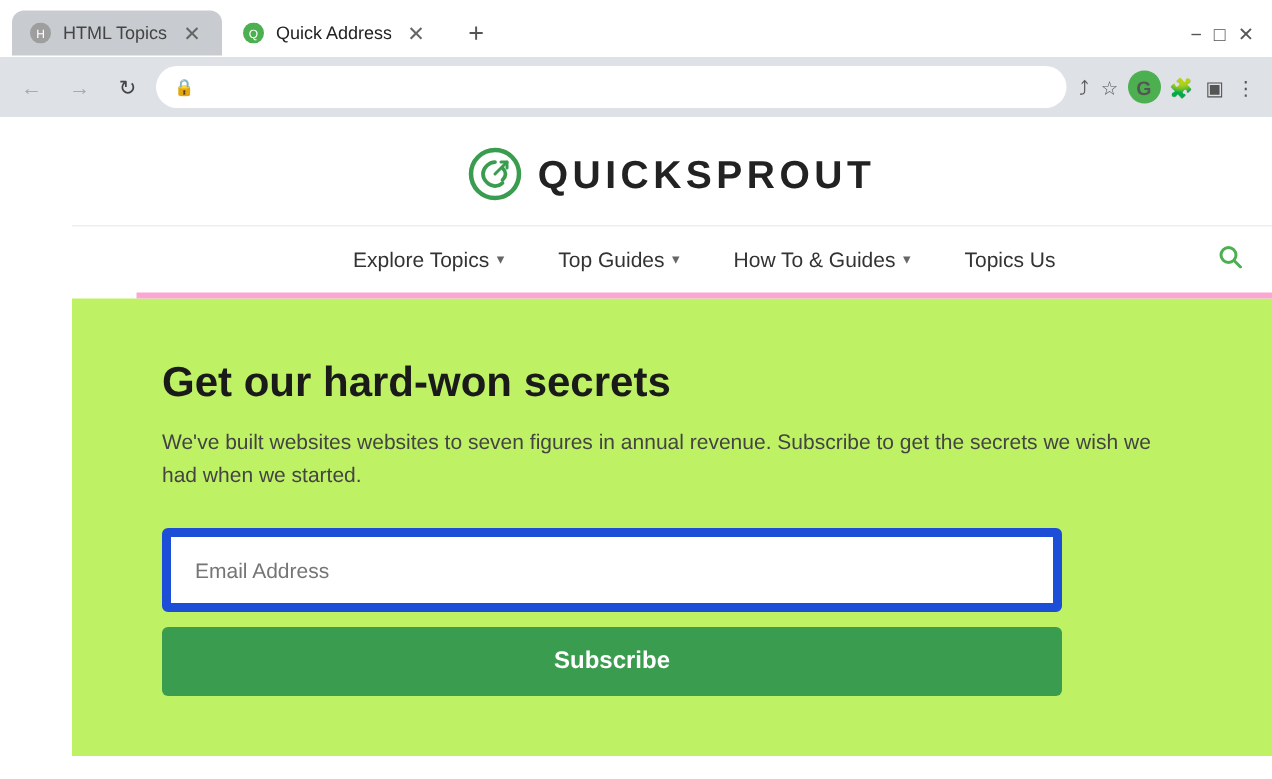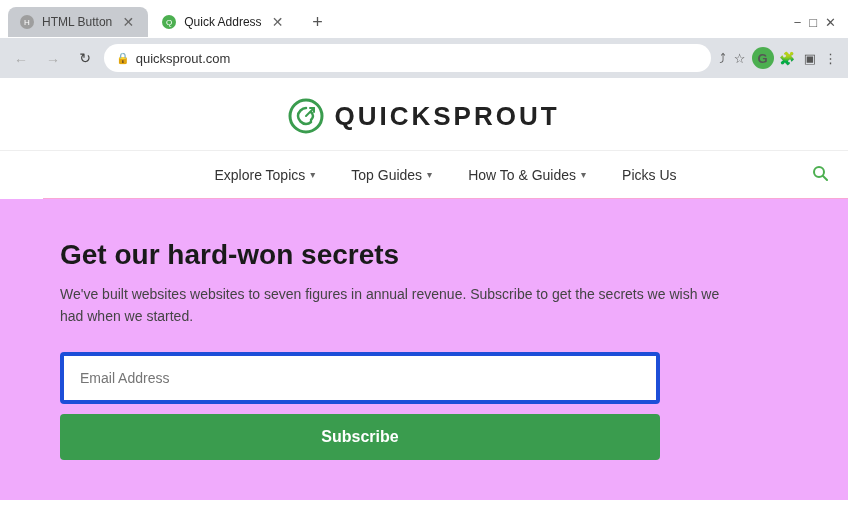--- a/index.html
+++ b/index.html
@@ -147,20 +147,21 @@
       font-size: 16px;
       color: #555;
       cursor: pointer;
       letter-spacing: 1px;
     }
 
     
     .website {
       background: #fff;
       width: 100%;
+      padding-left: 48px;
     }
 
     
     .site-header {
       display: flex;
       align-items: center;
       justify-content: center;
       padding: 20px 0 16px 0;
       border-bottom: 1px solid #eee;
     }
@@ -175,21 +176,21 @@
       letter-spacing: 3px;
       color: #222;
     }
 
     
     .nav-bar {
       display: flex;
       align-items: center;
       justify-content: center;
       padding: 0 20px;
-      border-bottom: 1px solid #f9a8d4;
+      border-bottom: 4px solid #f9a8d4;
       height: 48px;
       position: relative;
       margin-left: 43px;
     }
     .nav-items {
       display: flex;
       align-items: center;
       gap: 0;
     }
     .nav-item {
@@ -209,21 +210,21 @@
     .nav-search {
       position: absolute;
       right: 20px;
       color: #4caf50;
       font-size: 16px;
       cursor: pointer;
     }
 
     
     .hero-section {
-      background: #f0abfc;
+      background: #bef264;
       padding: 40px 60px 40px 60px;
       min-height: 220px;
     }
     .hero-title {
       font-size: 28px;
       font-weight: bold;
       color: #1a1a1a;
       margin-bottom: 12px;
     }
     .hero-subtitle {
@@ -233,21 +234,21 @@
       max-width: 680px;
       margin-bottom: 24px;
     }
     .email-input-container {
       width: 600px;
       max-width: 100%;
     }
     .email-input {
       width: 100%;
       padding: 14px 16px;
-      border: 4px solid #1d4ed8;
+      border: 6px solid #1d4ed8;
       border-radius: 4px;
       font-size: 14px;
       color: #999;
       outline: none;
       background: #fff;
       margin-bottom: 10px;
     }
     .subscribe-btn {
       width: 100%;
       padding: 14px;
@@ -273,21 +274,21 @@
 
   <div class="tab-bar">
 
     <div class="tab inactive">
       <div class="tab-favicon">
         <svg width="14" height="14" viewBox="0 0 14 14">
             <circle cx="7" cy="7" r="7" fill="#9e9e9e"></circle>
             <text x="7" y="10" text-anchor="middle" fill="white" font-size="8">H</text>
           </svg>
       </div>
-      <span class="tab-title">HTML Button</span>
+      <span class="tab-title">HTML Topics</span>
       <span class="tab-close">✕</span>
     </div>
 
     <div class="tab active">
       <div class="tab-favicon">
         <svg width="14" height="14" viewBox="0 0 14 14">
             <circle cx="7" cy="7" r="7" fill="#4caf50"></circle>
             <text x="7" y="10" text-anchor="middle" fill="white" font-size="8">Q</text>
           </svg>
       </div>
@@ -311,21 +312,20 @@
       <span>←</span>
     </div>
     <div class="nav-btn disabled">
       <span>→</span>
     </div>
     <div class="nav-btn">
       <span>↻</span>
     </div>
     <div class="address-bar">
       <span class="lock-icon">🔒</span>
-      <span class="address-text">quicksprout.com</span>
     </div>
     <div class="address-actions">
       <span>⤴</span>
       <span>☆</span>
       <div class="chrome-avatar">
         <span>G</span>
       </div>
       <span>🧩</span>
       <span>▣</span>
       <span class="menu-dots">⋮</span>
@@ -356,21 +356,21 @@
       </a>
       <a class="nav-item">
         <span>Top Guides</span>
         <span class="chevron">▾</span>
       </a>
       <a class="nav-item">
         <span>How To &amp; Guides</span>
         <span class="chevron">▾</span>
       </a>
       <a class="nav-item">
-        <span>Picks Us</span>
+        <span>Topics Us</span>
       </a>
     </div>
     <div class="nav-search">
       <svg width="16" height="16" viewBox="0 0 16 16" fill="none" xmlns="http://www.w3.org/2000/svg">
         <circle cx="7" cy="7" r="5" stroke="#4caf50" stroke-width="2"></circle>
         <line x1="11" y1="11" x2="15" y2="15" stroke="#4caf50" stroke-width="2" stroke-linecap="round"></line>
       </svg>
     </div>
   </div>
 

